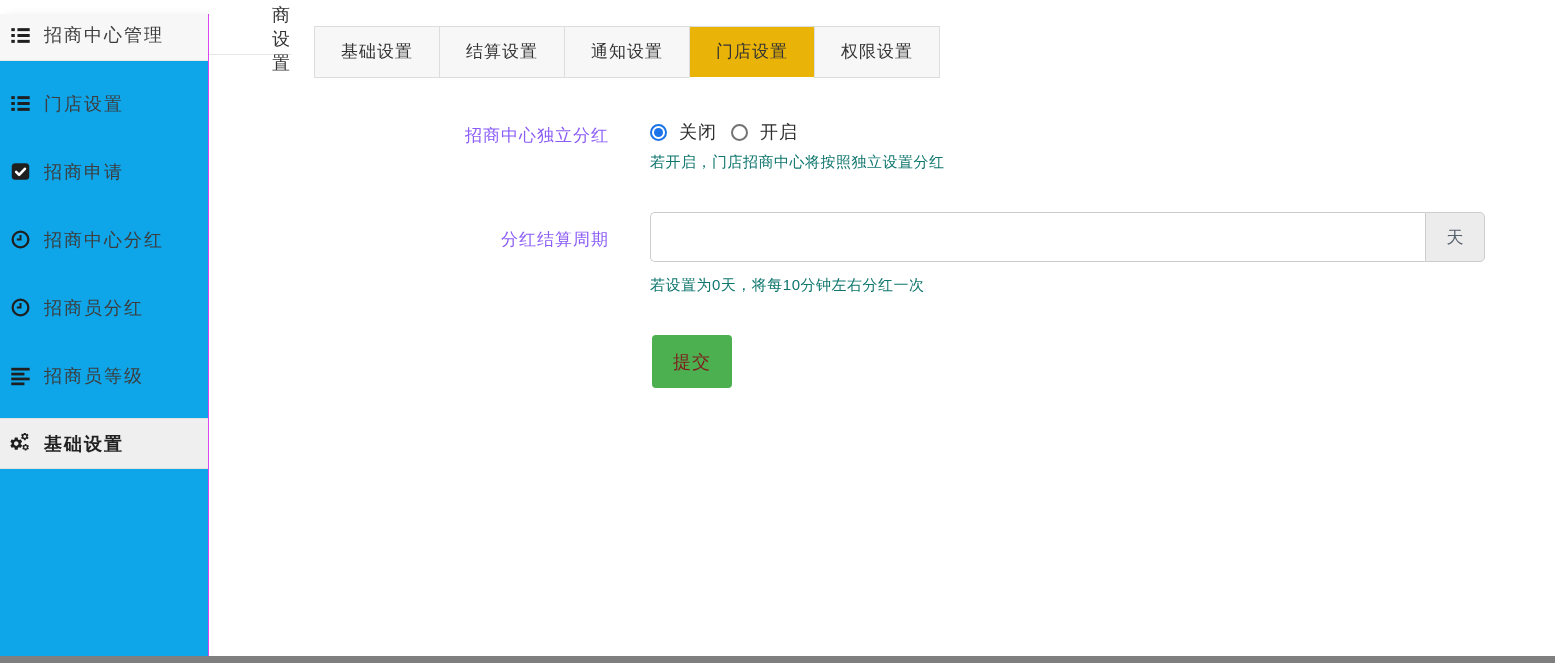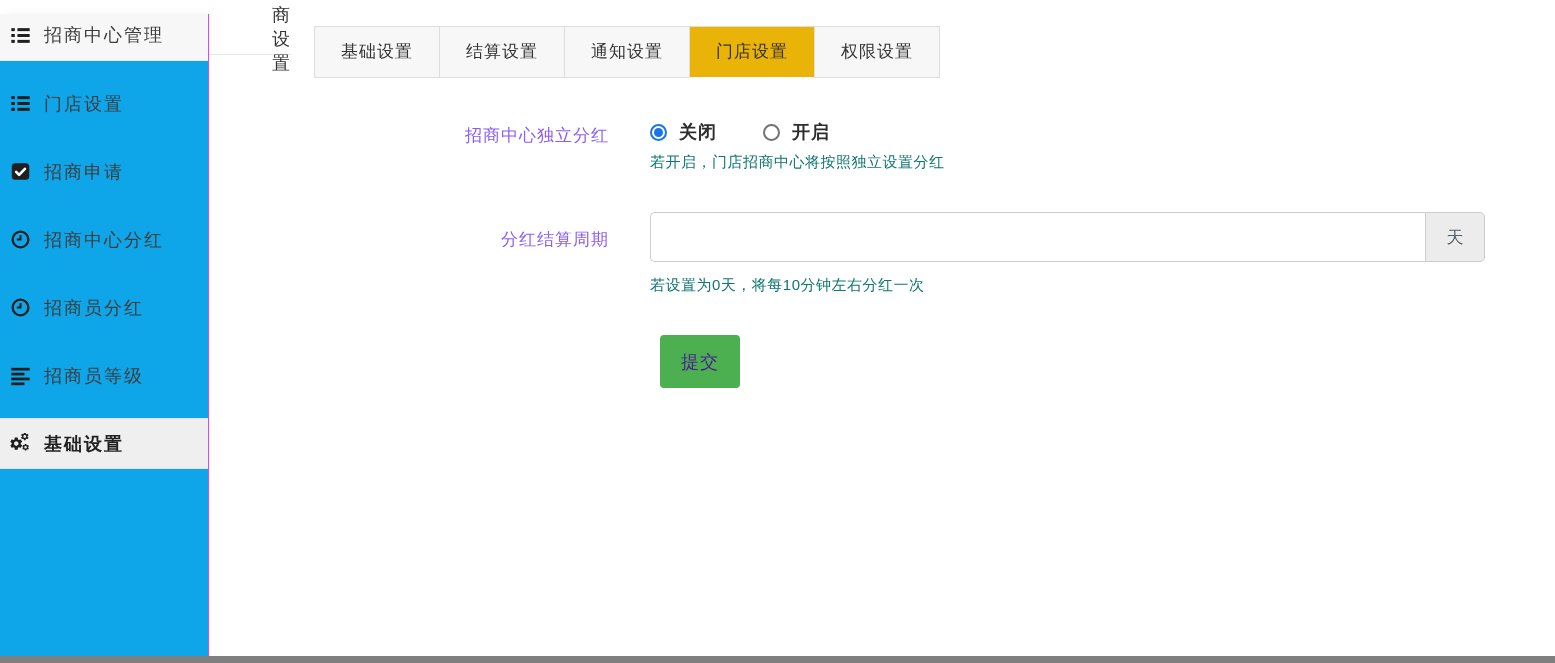--- a/index.html
+++ b/index.html
@@ -63,21 +63,21 @@
   
   .settings-form { margin-top:42px; }
   .form-row { display:flex; margin-bottom:40px; }
   .form-label {
     flex:0 0 336px; text-align:right; padding-right:41px;
     font-size:17px; letter-spacing:1px; color:#8b5cf6; padding-top:4px;
   }
   .form-label.label-mid { padding-top:16px; }
   .form-controls { flex:1; }
 
-  .radio-row { display:flex; align-items:flex-start; gap:46px;font-weight:bold; }
+  .radio-row { display:flex; align-items:flex-start; gap:14px; }
   .radio-option { display:inline-flex; align-items:center; gap:12px; cursor:pointer; }
   .radio {
     width:17px; height:17px; border-radius:50%;
     border:2px solid #737373; background:#fff; position:relative; display:inline-block;
   }
   .radio.checked { border-color:var(--radio-blue,#1a73e8); }
   .radio.checked::after {
     content:""; position:absolute; left:2px; top:2px; right:2px; bottom:2px;
     border-radius:50%; background:var(--radio-blue,#1a73e8);
   }
@@ -93,23 +93,23 @@
     background:#fff;
   }
   .input-addon {
     width:60px; height:50px; border:1px solid #ccc; border-radius:0 5px 5px 0;
     background:#ececec; display:flex; align-items:center; justify-content:center;
     font-size:17px; color:#56606b;
   }
 
   .submit-row { margin-top:5px; }
   .submit-btn {
-    margin-left:10px;
+    margin-left:2px;
     width:80px; height:53px; border:none; border-radius:4px;
-    background:var(--accent-green,#4caf50); color:#4c1d95; font-size:18px;
+    background:var(--accent-green,#4caf50); color:#7f1d1d; font-size:18px;
     letter-spacing:1px; cursor:pointer;
     font-family:"Liberation Sans","DejaVu Sans",sans-serif;
   }
 
   .bottom-bar {
     position:absolute; left:0; bottom:0; width:100%; height:7px;
     background:#7f7f7f;
   }
 </style>
 </head>

